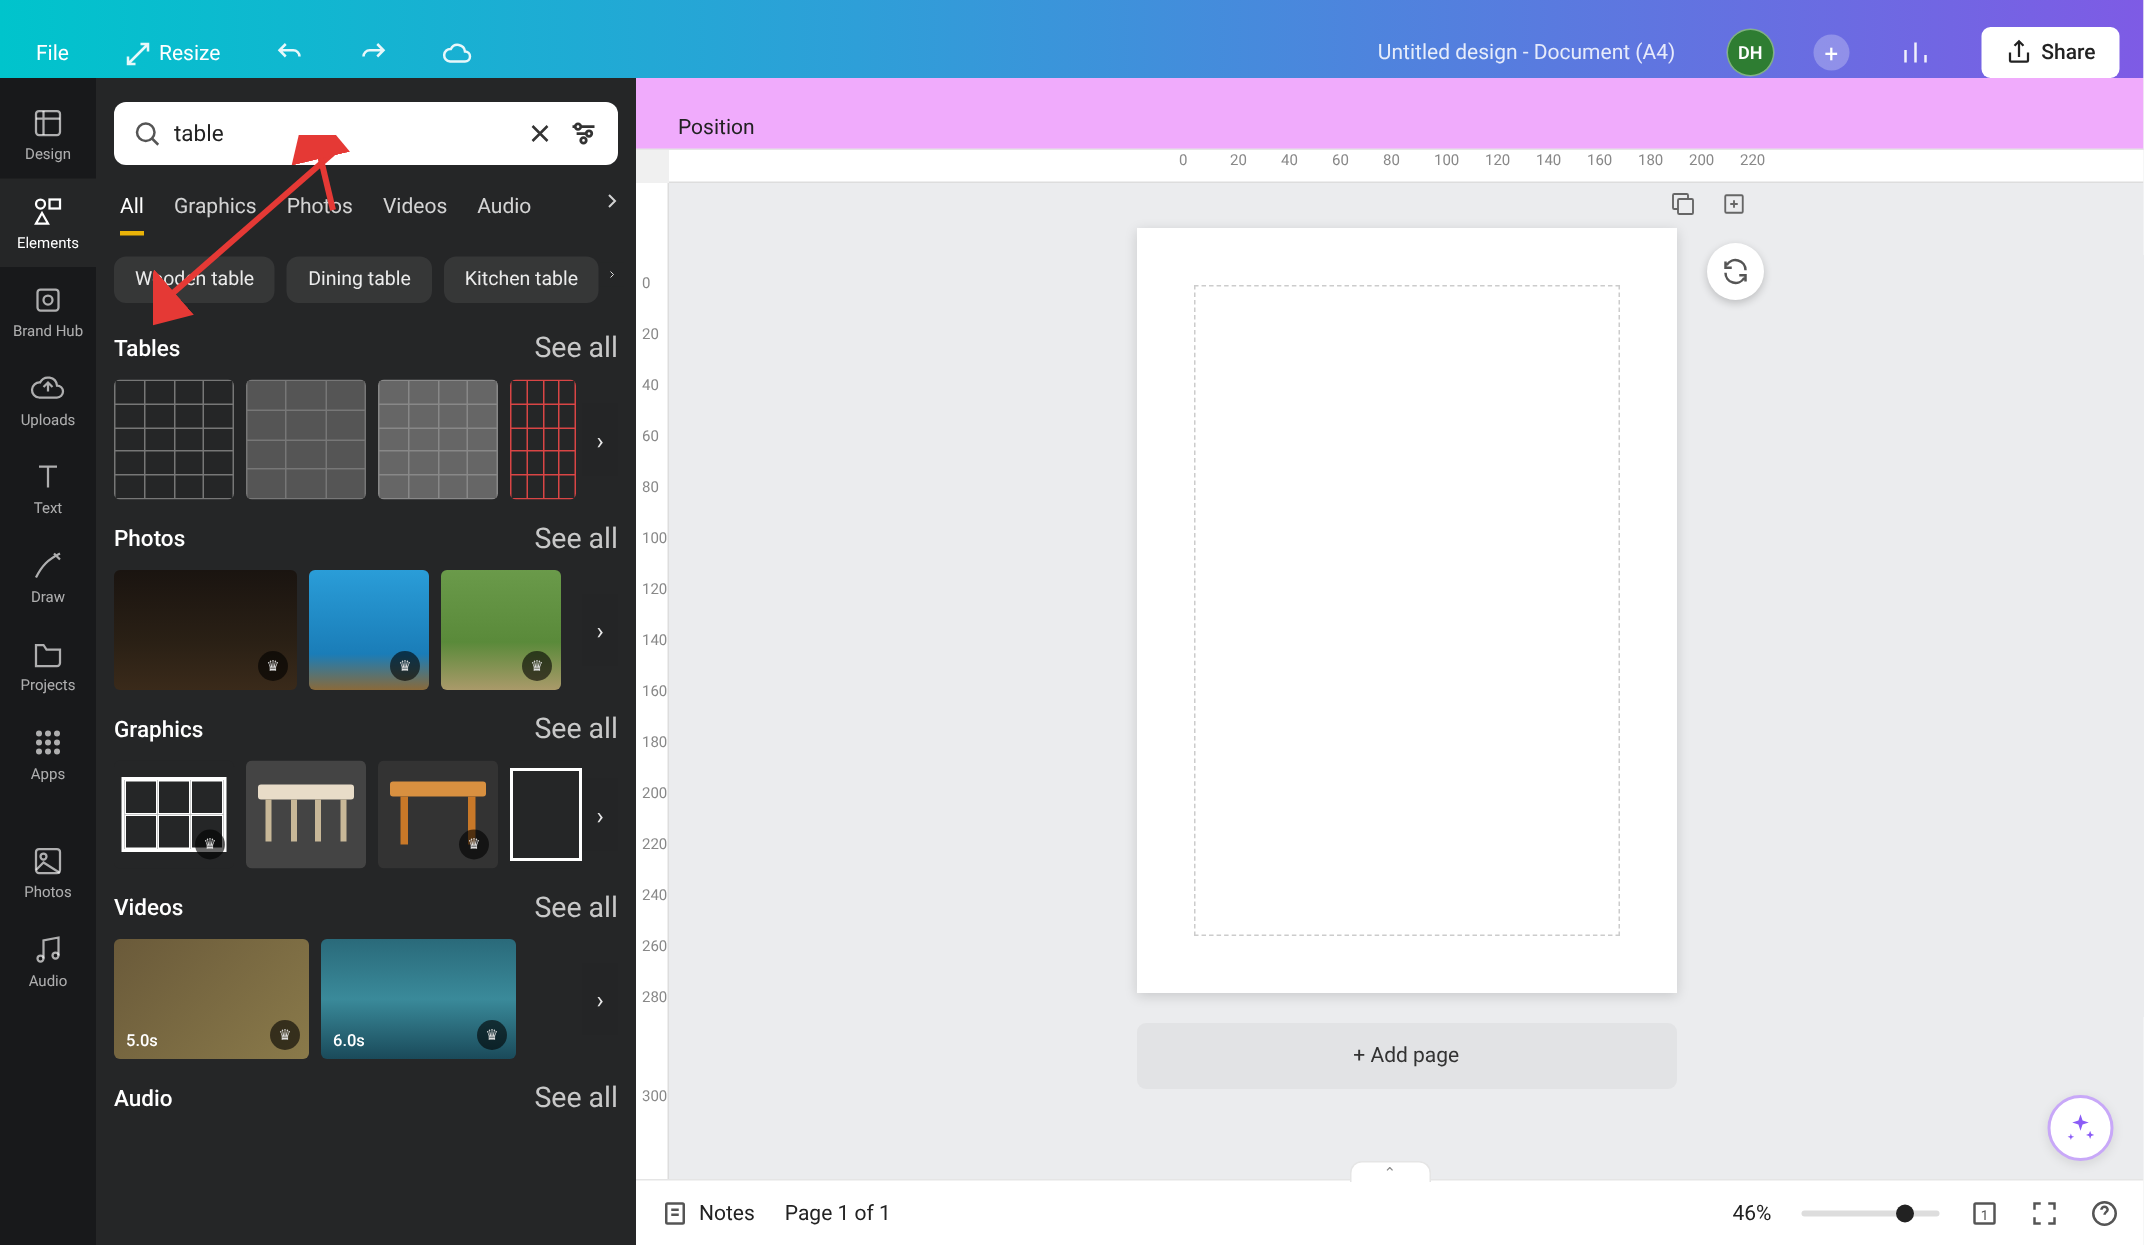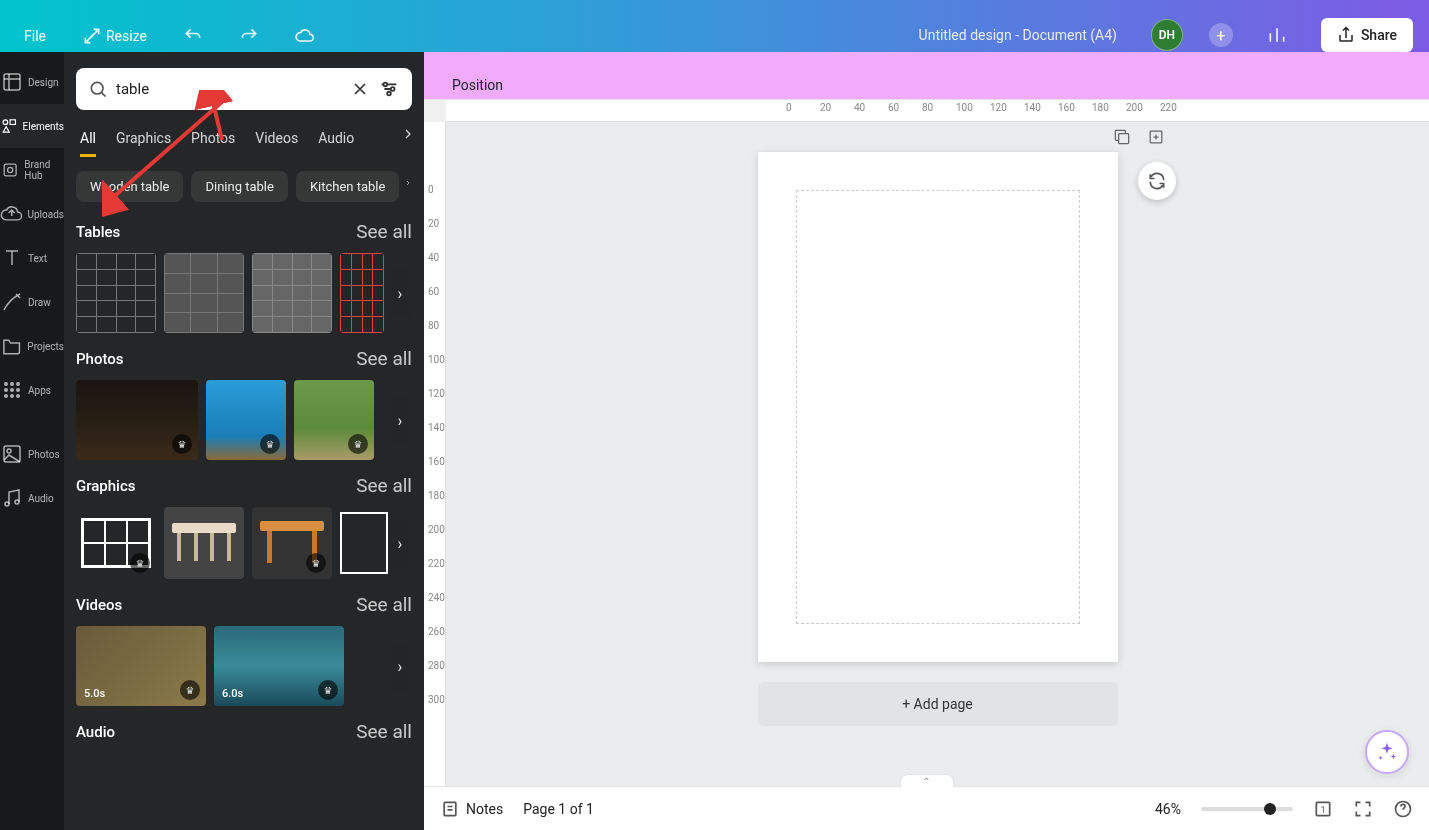--- a/index.html
+++ b/index.html
@@ -9,21 +9,21 @@
 .topbar-btn{background:none;border:none;color:#fff;font-size:14px;cursor:pointer;display:flex;align-items:center;gap:4px;padding:6px 8px}
 .topbar-icon{width:20px;height:20px;opacity:.9}
 .topbar-spacer{flex:1}
 .topbar-right{display:flex;align-items:center;gap:26px}
 .doc-title{color:rgba(255,255,255,.85);font-size:14px;margin-right:8px}
 .avatar{width:32px;height:32px;border-radius:50%;background:#2e7d32;color:#fff;display:flex;align-items:center;justify-content:center;font-size:12px;font-weight:600;border:1px solid rgba(255,255,255,.4)}
 .plus-btn{width:24px;height:24px;border-radius:50%;background:rgba(255,255,255,.25);color:#fff;display:flex;align-items:center;justify-content:center;font-size:16px;cursor:pointer}
 .share-btn{background:#fff;color:#222;border:none;border-radius:6px;padding:8px 16px;font-size:14px;font-weight:500;display:flex;align-items:center;gap:6px;cursor:pointer}
 .main{display:flex;height:778px}
 .rail{width:64px;background:#18191b;display:flex;flex-direction:column;align-items:center;padding-top:8px}
-.rail-item{width:64px;padding:10px 0;display:flex;align-items:center;gap:4px;cursor:pointer;color:rgba(255,255,255,.65)}
+.rail-item{width:64px;padding:10px 0;display:flex;flex-direction:column;align-items:center;gap:4px;cursor:pointer;color:rgba(255,255,255,.65)}
 .rail-item.active{background:#252627;color:#fff}
 .rail-icon{width:24px;height:24px}
 .rail-label{font-size:10px}
 .panel{width:360px;background:#252627;display:flex;flex-direction:column;position:relative;overflow:hidden}
 .search-wrap{padding:16px 12px 8px}
 .search-box{background:#fff;border-radius:8px;display:flex;align-items:center;padding:0 12px;height:42px;gap:8px}
 .search-input{flex:1;border:none;outline:none;font-size:15px;color:#222}
 .search-icn{width:20px;height:20px;color:#555}
 .clear-icn{width:20px;height:20px;color:#333;cursor:pointer}
 .filter-icn{width:22px;height:22px;color:#333;cursor:pointer}
@@ -497,21 +497,21 @@
         <span class="tick" style="top:232px">100</span>
         <span class="tick" style="top:266px">120</span>
         <span class="tick" style="top:300px">140</span>
         <span class="tick" style="top:334px">160</span>
         <span class="tick" style="top:368px">180</span>
         <span class="tick" style="top:402px">200</span>
         <span class="tick" style="top:436px">220</span>
         <span class="tick" style="top:470px">240</span>
         <span class="tick" style="top:504px">260</span>
         <span class="tick" style="top:538px">280</span>
-        <span class="tick" style="top:572px">300</span>
+        <span class="tick" style="top:604px">300</span>
       </div>
       <div class="canvas-viewport">
         <div style="position:relative">
           <div class="page-actions">
             <button class="page-act-btn"><svg width="20" height="20" viewBox="0 0 24 24" fill="none" stroke="currentColor" stroke-width="1.5">
                   <rect x="8" y="8" width="12" height="12" rx="1"></rect>
                   <path d="M16 8V5a1 1 0 00-1-1H5a1 1 0 00-1 1v10a1 1 0 001 1h3"></path>
                 </svg></button>
             <button class="page-act-btn"><svg width="20" height="20" viewBox="0 0 24 24" fill="none" stroke="currentColor" stroke-width="1.5">
                   <rect x="5" y="5" width="14" height="14" rx="1"></rect>

